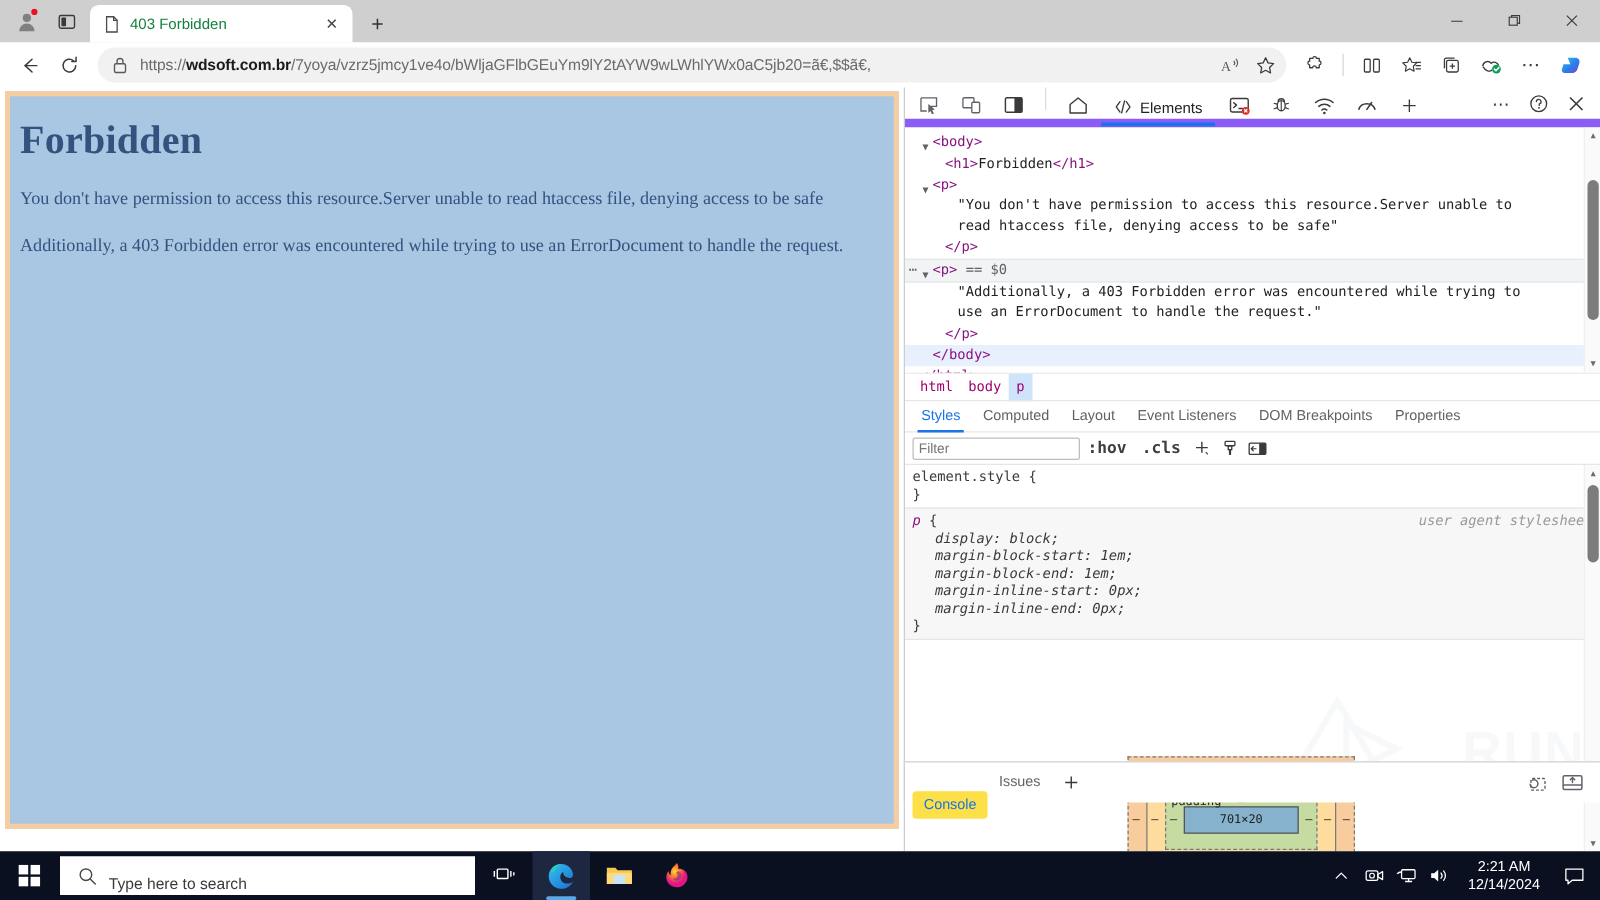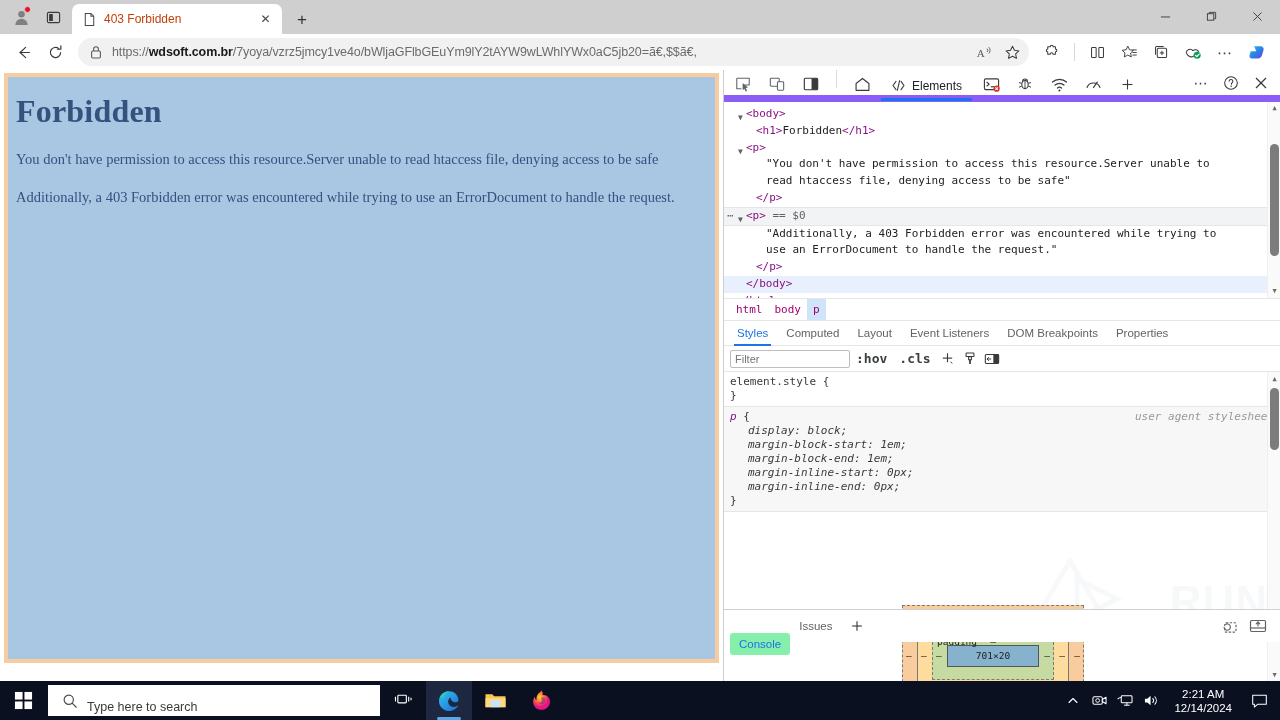--- a/index.html
+++ b/index.html
@@ -32,21 +32,21 @@
   }
   .split-btn { width:26px; height:26px; display:flex; align-items:center; justify-content:center; border-radius:4px; }
 
   .tab {
     height:30px; width:210px; background:#ffffff;
     border-radius:7px 7px 0 0;
     display:flex; align-items:center; padding:0 8px 0 10px; gap:7px;
     margin-left:6px; position:relative;
   }
   .tab-favicon { width:15px; height:15px; flex:0 0 auto; }
-  .tab-title { font-size:12px; color:#c2410c; flex:1 1 auto; white-space:nowrap; overflow:hidden; text-overflow:ellipsis;
+  .tab-title { font-size:12px; color:#15803d; flex:1 1 auto; white-space:nowrap; overflow:hidden; text-overflow:ellipsis;
                font-family:"Liberation Sans", sans-serif; }
   .tab-close { width:17px; height:17px; display:flex; align-items:center; justify-content:center; border-radius:3px; }
   .newtab { width:28px; height:28px; display:flex; align-items:center; justify-content:center; margin-left:6px; margin-bottom:1px; border-radius:4px; }
 
   .wincontrols { position:absolute; right:0; top:0; height:34px; display:flex; }
   .wc { width:46px; height:32px; display:flex; align-items:center; justify-content:center; }
 
   
   .toolbar {
     position:absolute; left:0; top:34px; width:1280px; height:36px;
@@ -144,21 +144,21 @@
   .stab { font-size:11.5px; color:#5f6368; padding:0 9px; height:25px; display:flex; align-items:center; position:relative; }
   .stab.active { color:#1a73e8; }
   .stab.active::after { content:''; position:absolute; left:6px; right:6px; bottom:0; height:2px; background:#1a73e8; }
 
   
   .filter-row {
     flex:0 0 auto; height:26px; display:flex; align-items:center; gap:0; padding:0 6px;
     border-bottom:1px solid #e6e6e6;
   }
   .filter-input {
-    width:120px; height:18px; border:1px solid #bdbdbd; border-radius:2px; background:#fff;
+    width:134px; height:18px; border:1px solid #bdbdbd; border-radius:2px; background:#fff;
     font-size:11px; color:#9aa0a6; padding:0 4px; line-height:16px;
     font-family:"Liberation Sans", sans-serif;
   }
   .pseudo { font-family:"DejaVu Sans Mono", monospace; font-size:13px; font-weight:bold; color:#3c4043; padding:0 6px; }
   .fbtn { width:22px; height:20px; display:flex; align-items:center; justify-content:center; color:#5f6368; }
 
   
   .styles-body {
     flex:1 1 auto; position:relative; overflow:hidden; background:#ffffff;
     font-family:"DejaVu Sans Mono", monospace; font-size:11px; line-height:14px;
@@ -185,21 +185,21 @@
   .bm-l { position:absolute; left:3px; top:50%; transform:translateY(-50%); font-size:9.5px; }
   .bm-r { position:absolute; right:3px; top:50%; transform:translateY(-50%); font-size:9.5px; }
 
   
   .drawer {
     position:absolute; left:723px; bottom:39px; width:557px; height:33px;
     background:#ffffff; border-top:1px solid #d0d0d0; border-left:1px solid #cdcdcd;
     display:flex; align-items:center; padding:0 6px;
   }
   .dtab { font-size:11.5px; color:#5f6368; padding:0 9px; height:22px; display:flex; align-items:center; border-radius:3px; }
-  .dtab.active { color:#1a73e8; background:#86efac;margin-top:35px; }
+  .dtab.active { color:#1a73e8; background:#fde047;margin-top:35px; }
   .drawer-right { margin-left:auto; display:flex; align-items:center; gap:10px; padding-right:6px; }
 
   
   .watermark {
     position:absolute; right:8px; bottom:46px; width:250px; height:80px;
     opacity:0.10; pointer-events:none;
   }
   .wm-text {
     position:absolute; right:4px; bottom:8px;
     font-family:"Liberation Sans", sans-serif; font-weight:bold; font-size:44px;

